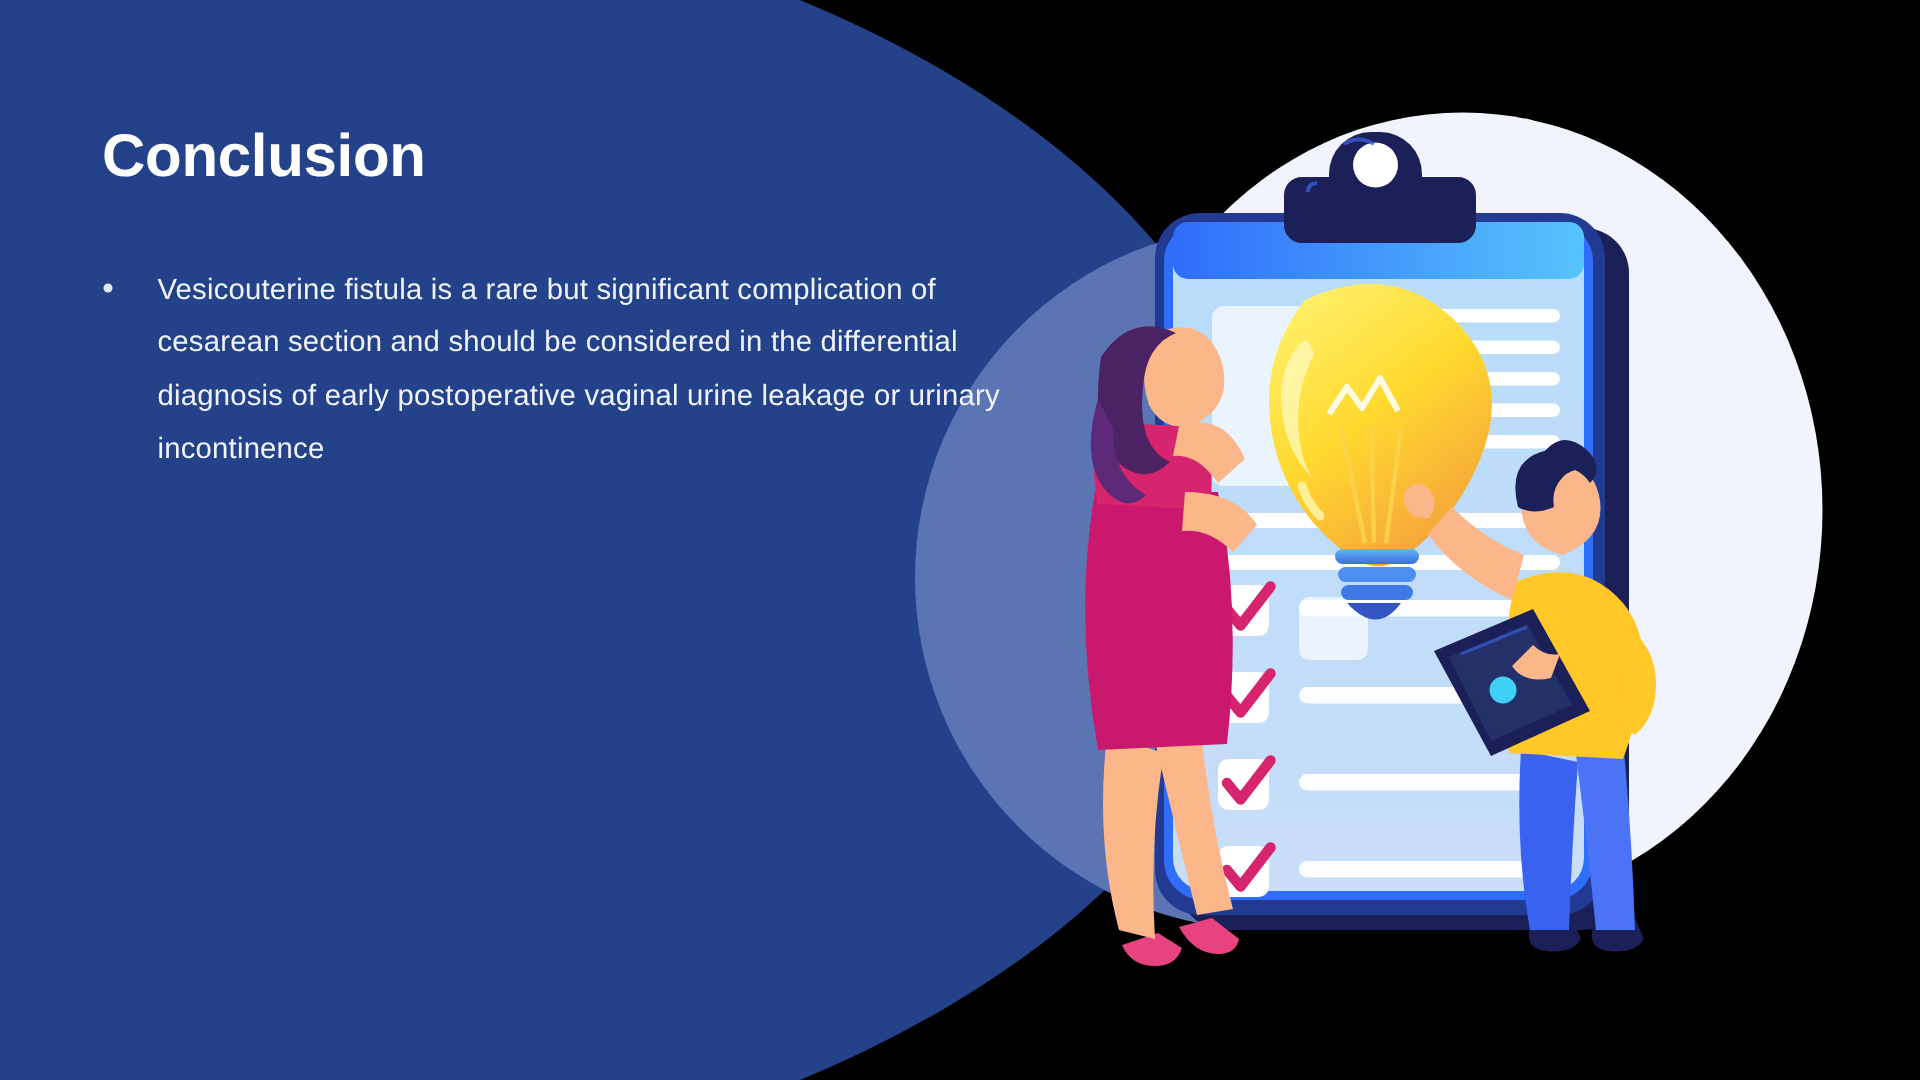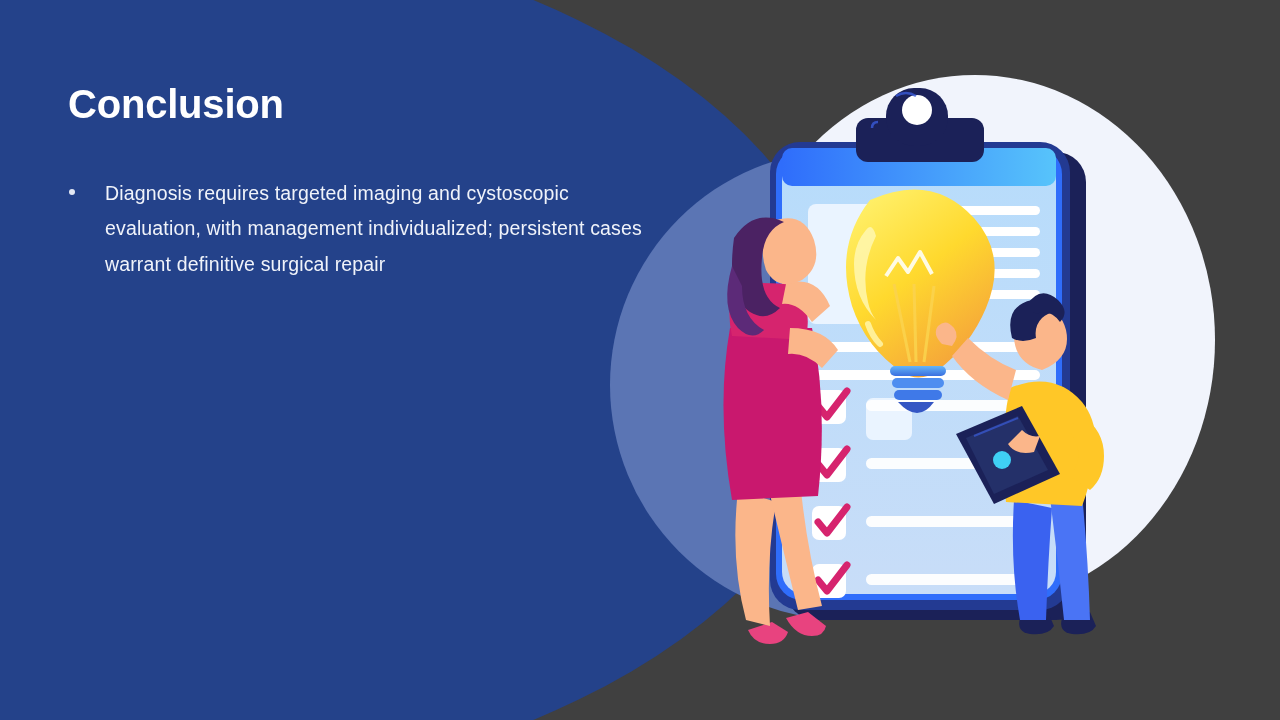--- a/index.html
+++ b/index.html
@@ -5,21 +5,21 @@
   html, body {
     margin: 0;
     padding: 0;
     background: #ffffff;
   }
   .slide {
     position: relative;
     width: 1280px;
     height: 720px;
     overflow: hidden;
-    background: #404040;
+    background: #000000;
     font-family: "Liberation Sans", sans-serif;
   }
 
   
   .bg-pale-circle {
     position: absolute;
     left: 735px;
     top: 75px;
     width: 480px;
     height: 530px;
@@ -256,18 +256,18 @@
       </g>
     </svg>
   </div>
 
   <div class="text-col">
     <h1 class="slide-title">Conclusion</h1>
 
     <div class="bullet-list">
       <div class="bullet-item">
         <span class="bullet-dot"></span>
-        <span class="bullet-text">Diagnosis requires targeted imaging and cystoscopic evaluation, with management individualized; persistent cases warrant definitive surgical repair</span>
+        <span class="bullet-text">Vesicouterine fistula is a rare but significant complication of cesarean section and should be considered in the differential diagnosis of early postoperative vaginal urine leakage or urinary incontinence</span>
       </div>
     </div>
   </div>
 
 </div>
 
 </body></html>

